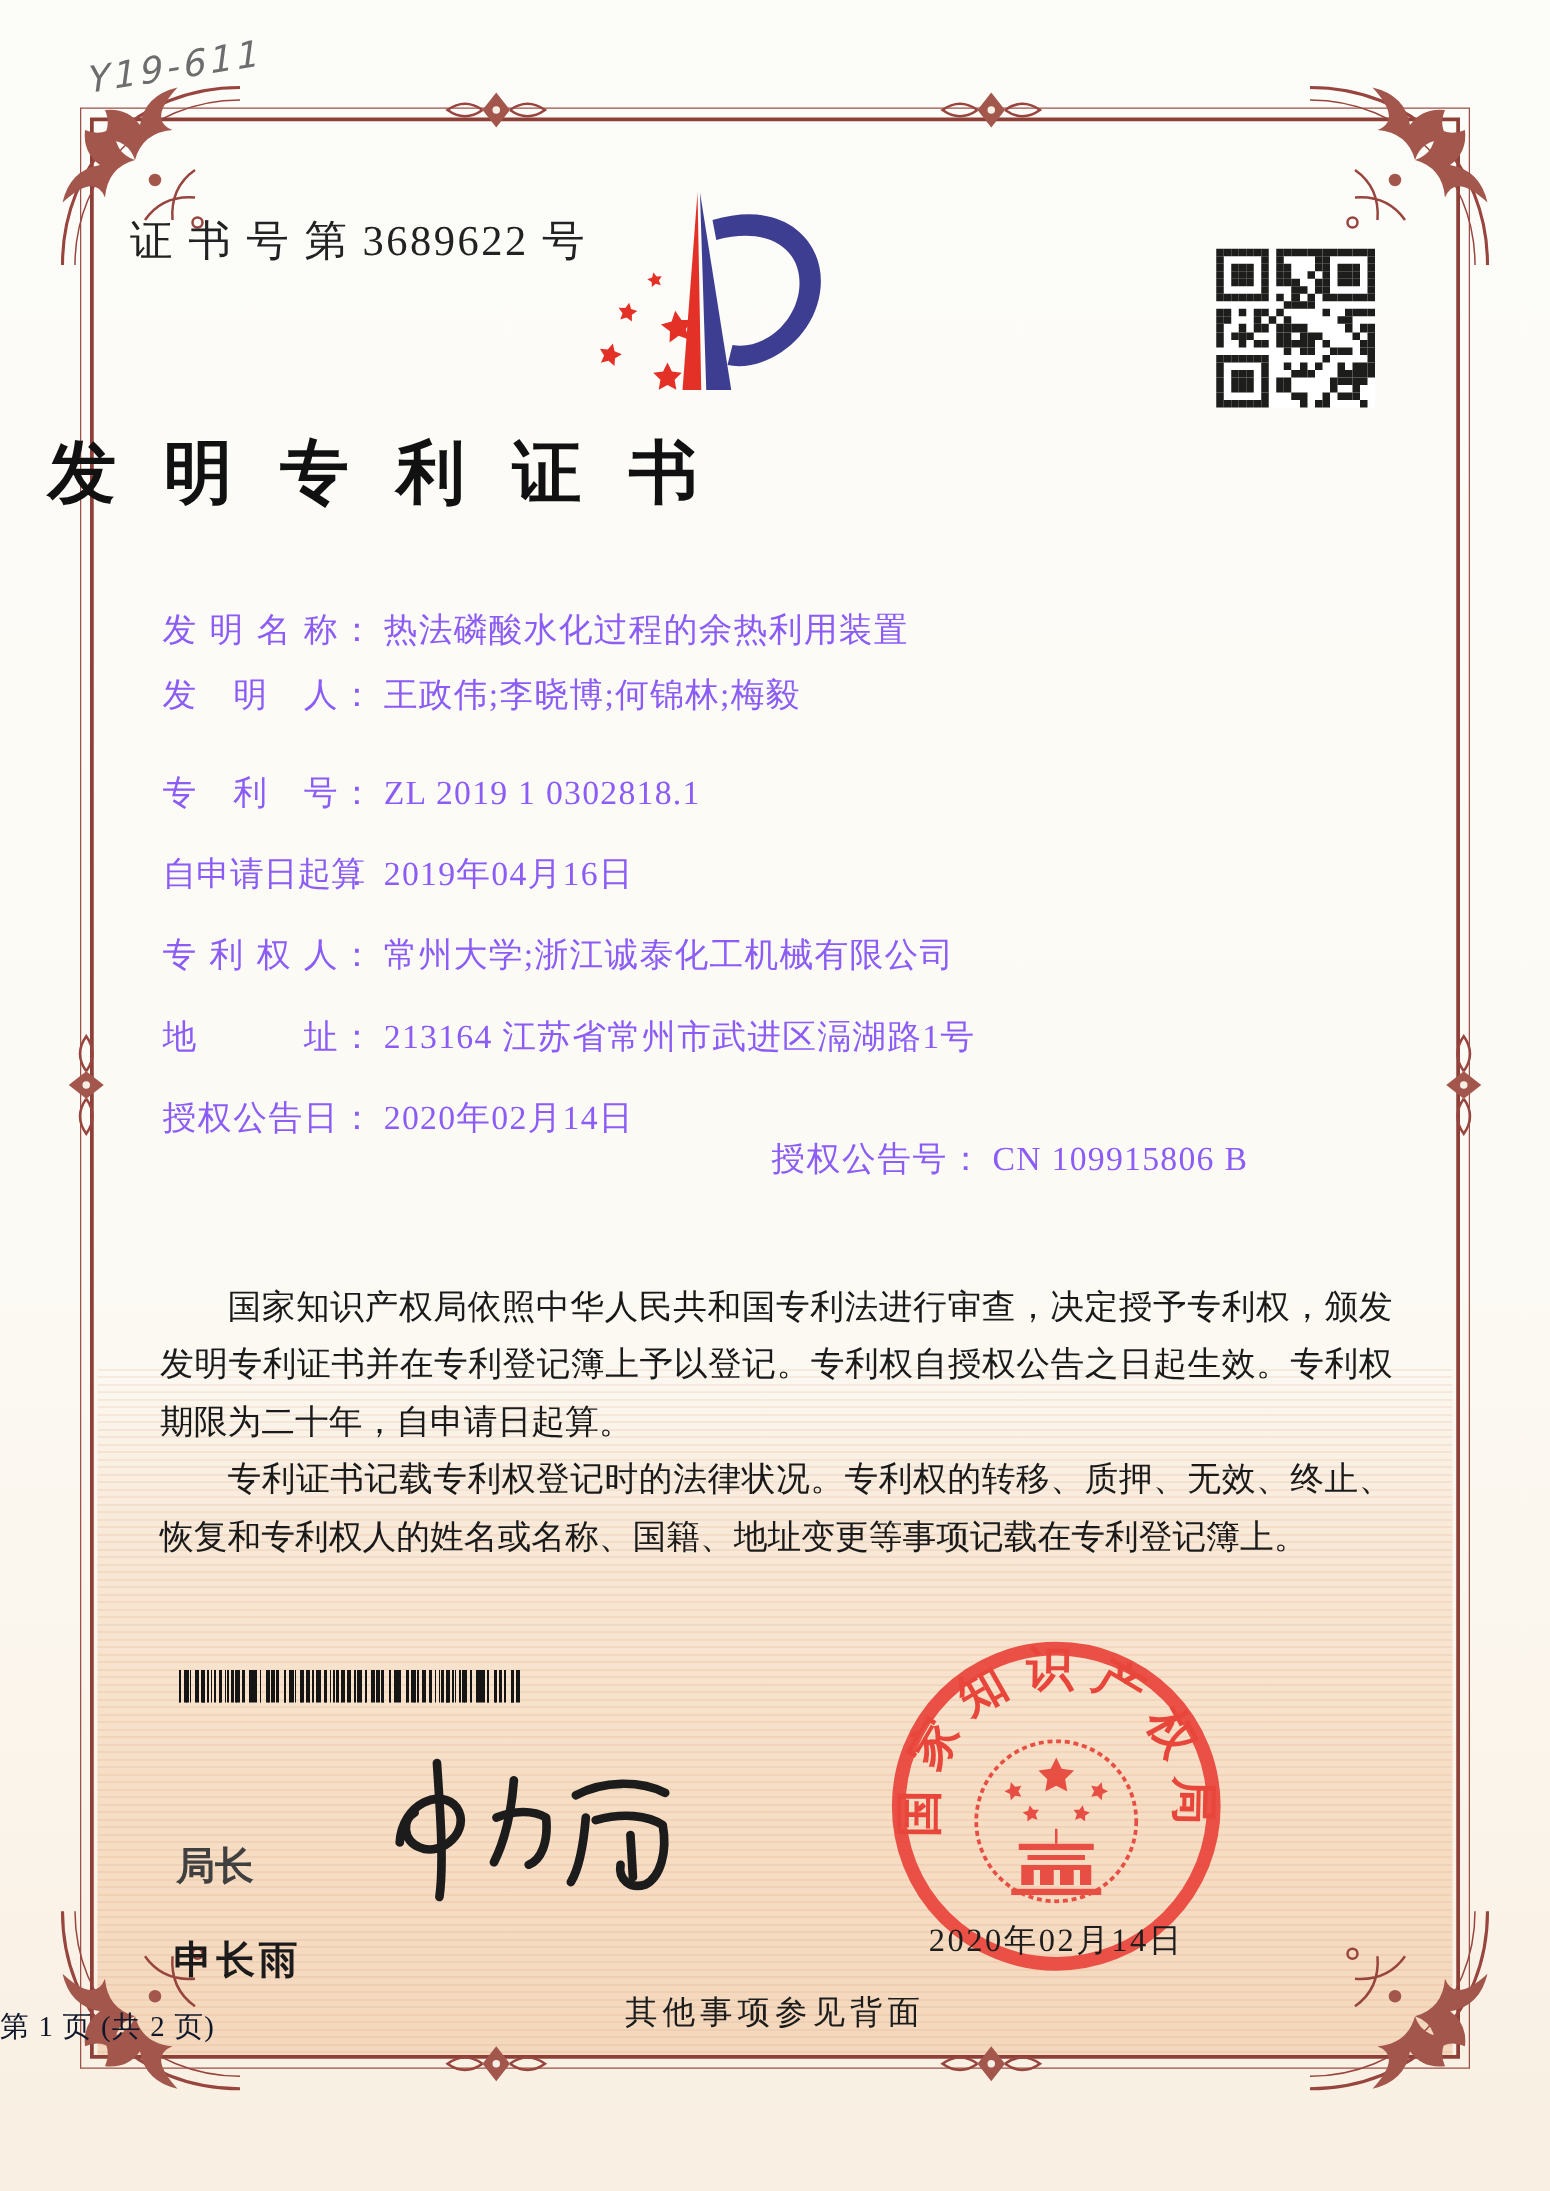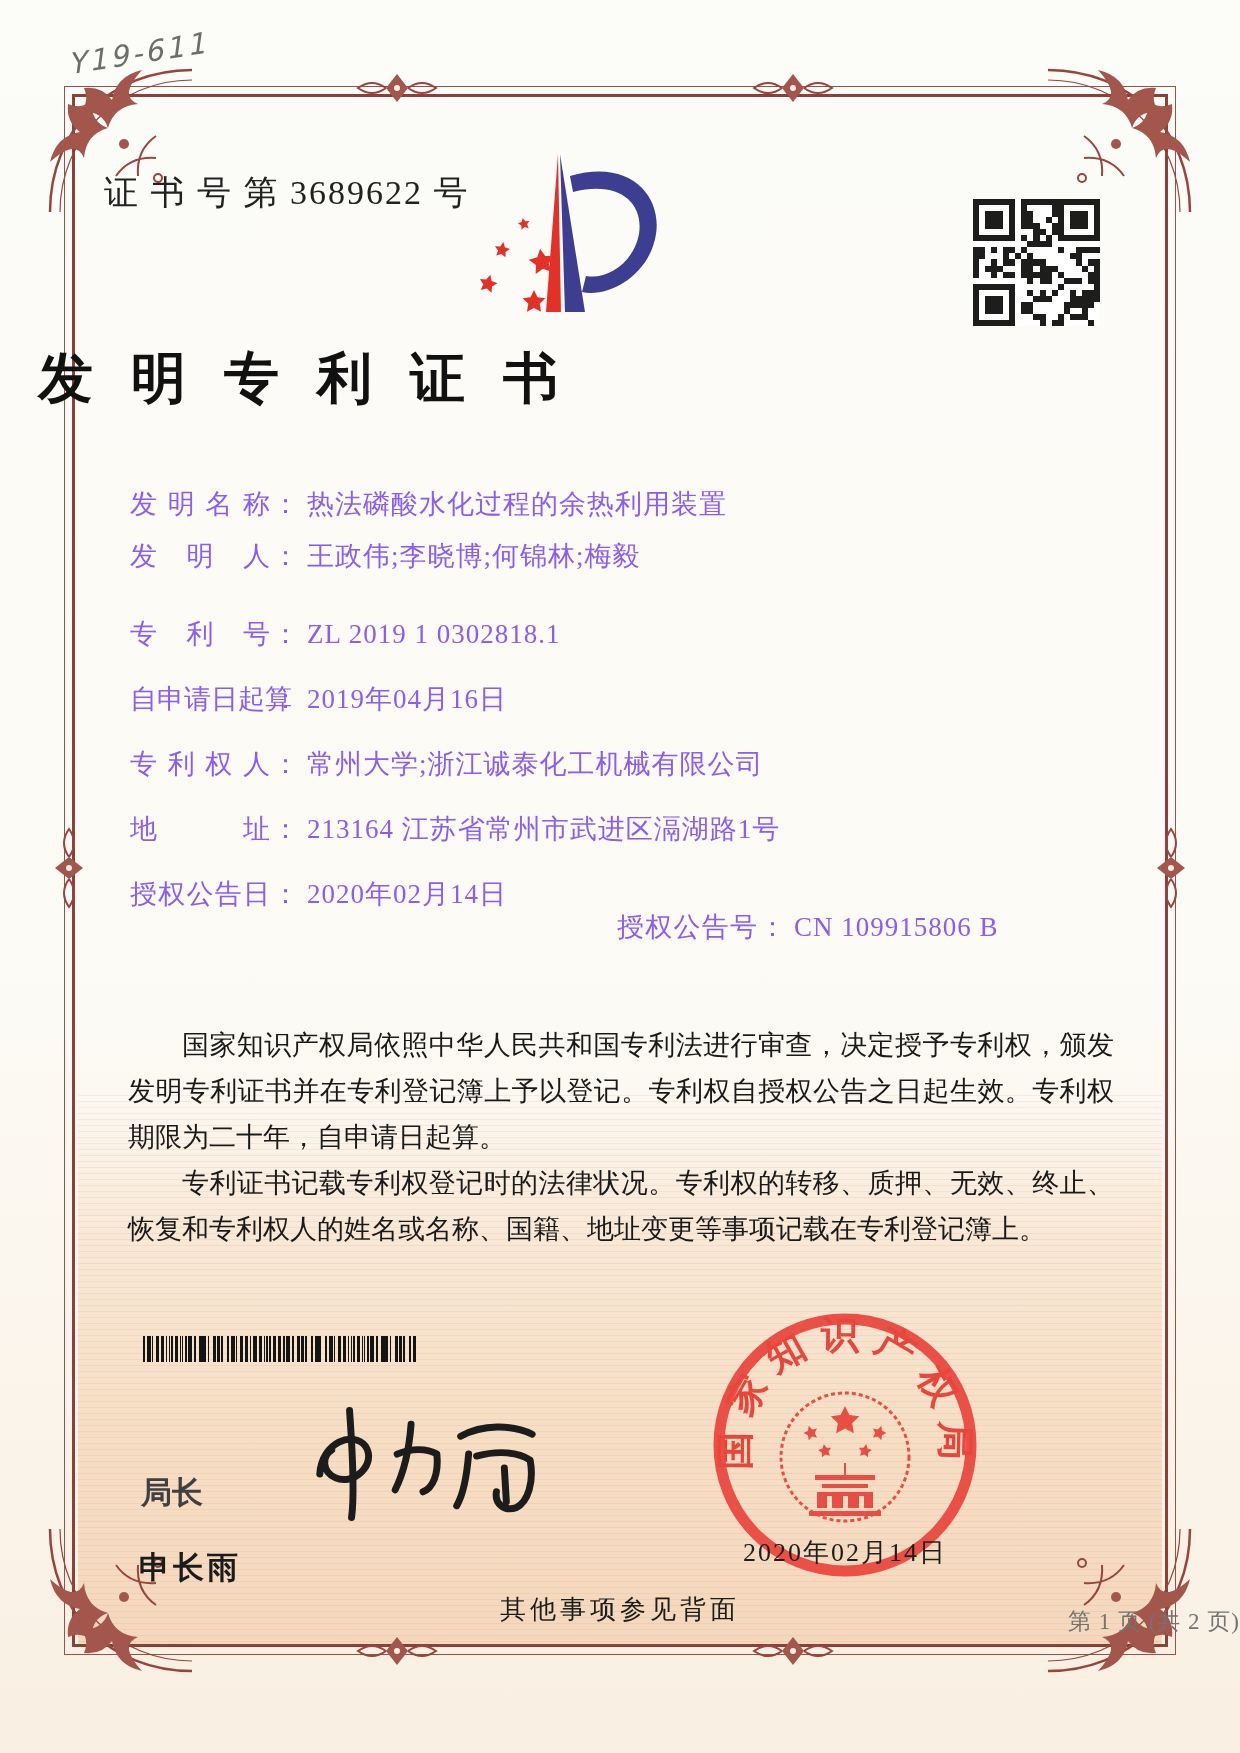--- a/index.html
+++ b/index.html
@@ -46,21 +46,21 @@
       repeating-linear-gradient(90deg,#141414 0 2px,rgba(0,0,0,0) 2px 4px,#141414 4px 7px,rgba(0,0,0,0) 7px 9px,#141414 9px 10px,rgba(0,0,0,0) 10px 14px),
       repeating-linear-gradient(90deg,#141414 0 1px,rgba(0,0,0,0) 1px 6px,#141414 6px 8px,rgba(0,0,0,0) 8px 13px);}
   .officer-title{left:141px;top:1432px;font-family:"Liberation Sans","DejaVu Sans",sans-serif;
     font-weight:700;font-size:31px;color:#404040;margin-top:40px;}
   .officer-name{left:139px;top:1500px;font-family:"Liberation Sans","DejaVu Sans",sans-serif;
     font-weight:700;font-size:31px;letter-spacing:3px;color:#1b1b1b;margin-top:47px;}
   .signature{left:292px;top:1390px;width:258px;height:150px;}
   .seal{left:705px;top:1305px;width:280px;height:280px;}
   .seal-date{position:absolute;left:0;top:230px;width:100%;text-align:center;
     font-size:26px;letter-spacing:2px;color:#1e1e1e;}
-  .page-footer{left:0;right:0;top:1606px;text-align:right;font-size:23px;letter-spacing:1px;color:#737373;}
+  .page-footer{left:0;right:0;top:1606px;text-align:left;font-size:23px;letter-spacing:1px;color:#0f172a;}
   .back-note{left:0;right:0;top:1592px;text-align:center;font-size:26px;letter-spacing:4px;color:#1c1c1c;}
 </style>
 </head>
 <body>
 
 <svg width="0" height="0" style="position:absolute" aria-hidden="true">
   <defs>
     <polygon id="star5" points="0,-10 2.939,-4.045 9.511,-3.09 4.755,1.545 5.878,8.09 0,5 -5.878,8.09 -4.755,1.545 -9.511,-3.09 -2.939,-4.045"></polygon>
     <g id="flourish">
       <path d="M4,146 C4,64 64,4 146,4" fill="none" stroke="#97453e" stroke-width="2.5"></path>

